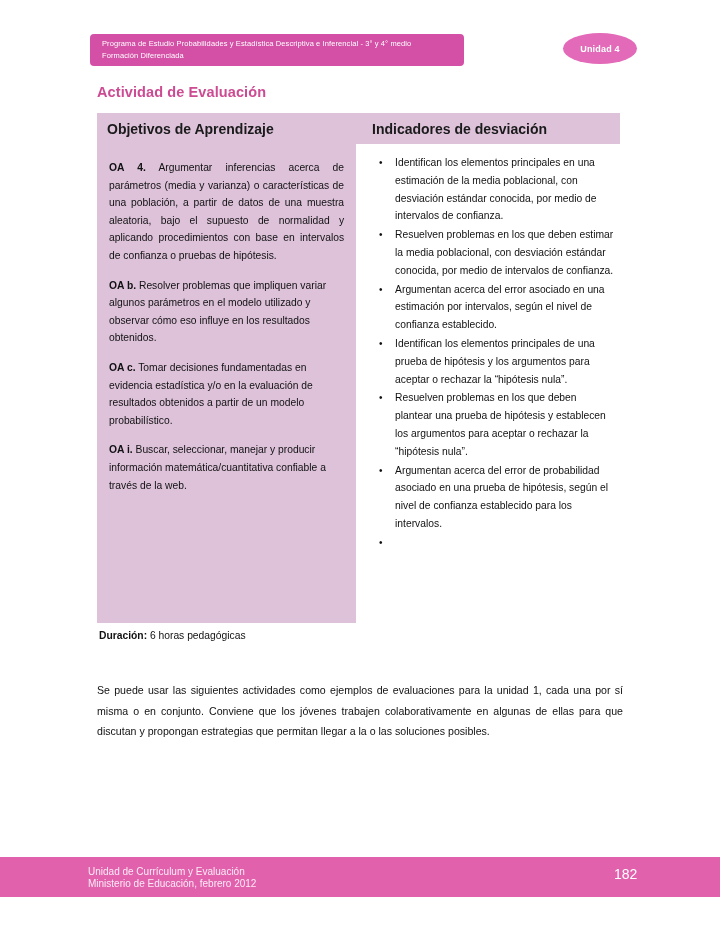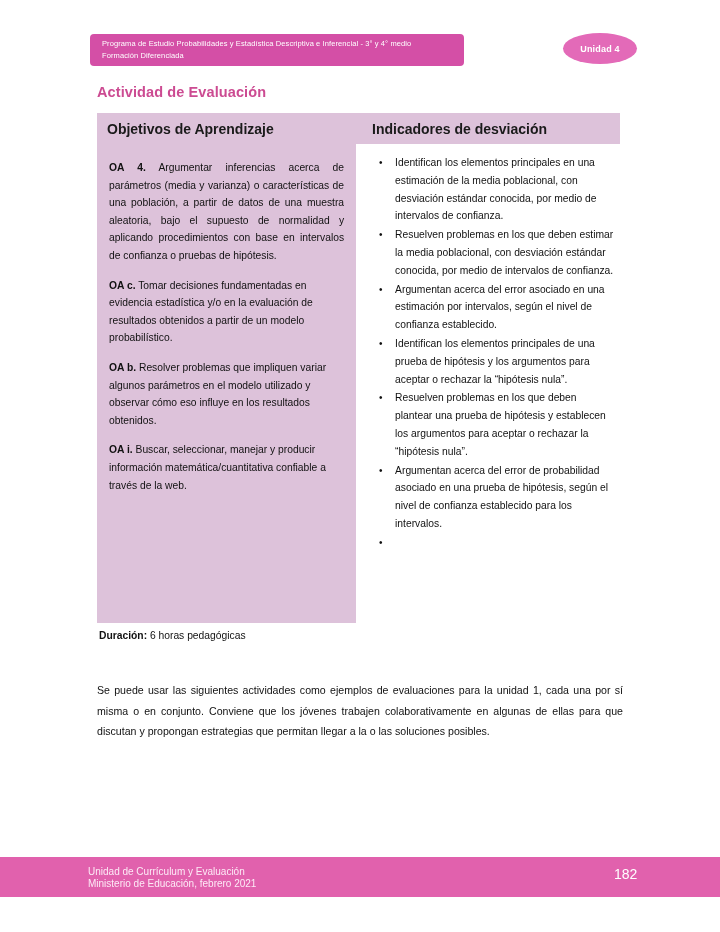--- a/index.html
+++ b/index.html
@@ -212,22 +212,22 @@
 
     <div class="table-head">
       <div class="th left">Objetivos de Aprendizaje</div>
       <div class="th right">Indicadores de desviación</div>
     </div>
 
     <div class="table-body">
 
       <div class="td-left">
         <p class="oa-p"><span class="lead">OA 4.</span><span> Argumentar inferencias acerca de parámetros (media y varianza) o características de una población, a partir de datos de una muestra aleatoria, bajo el supuesto de normalidad y aplicando procedimientos con base en intervalos de confianza o pruebas de hipótesis.</span></p>
+        <p class="oa-p nojustify"><span class="lead">OA b.</span><span> Resolver problemas que impliquen variar algunos parámetros en el modelo utilizado y observar cómo eso influye en los resultados obtenidos.</span></p>
         <p class="oa-p nojustify"><span class="lead">OA c.</span><span> Tomar decisiones fundamentadas en evidencia estadística y/o en la evaluación de resultados obtenidos a partir de un modelo probabilístico.</span></p>
-        <p class="oa-p nojustify"><span class="lead">OA b.</span><span> Resolver problemas que impliquen variar algunos parámetros en el modelo utilizado y observar cómo eso influye en los resultados obtenidos.</span></p>
         <p class="oa-p nojustify last"><span class="lead">OA i.</span><span> Buscar, seleccionar, manejar y producir información matemática/cuantitativa confiable a través de la web.</span></p>
       </div>
 
       <div class="td-right">
         <ul class="ind-list">
           <li><span class="bullet">•</span><span>Identifican los elementos principales en una estimación de la media poblacional, con desviación estándar conocida, por medio de intervalos de confianza.</span></li>
           <li><span class="bullet">•</span><span>Resuelven problemas en los que deben estimar la media poblacional, con desviación estándar conocida, por medio de intervalos de confianza.</span></li>
           <li><span class="bullet">•</span><span>Argumentan acerca del error asociado en una estimación por intervalos, según el nivel de confianza establecido.</span></li>
           <li><span class="bullet">•</span><span>Identifican los elementos principales de una prueba de hipótesis y los argumentos para aceptar o rechazar la “hipótesis nula”.</span></li>
           <li><span class="bullet">•</span><span>Resuelven problemas en los que deben plantear una prueba de hipótesis y establecen los argumentos para aceptar o rechazar la “hipótesis nula”.</span></li>
@@ -241,17 +241,17 @@
 
   <div class="duration">
     <span class="lbl">Duración:</span><span> 6 horas pedagógicas</span>
   </div>
 
   <div class="body-para">Se puede usar las siguientes actividades como ejemplos de evaluaciones para la unidad 1, cada una por sí misma o en conjunto. Conviene que los jóvenes trabajen colaborativamente en algunas de ellas para que discutan y propongan estrategias que permitan llegar a la o las soluciones posibles.</div>
 
   <div class="footer-band"></div>
   <div class="footer-text">
     <span class="line">Unidad de Currículum y Evaluación</span>
-    <span class="line">Ministerio de Educación, febrero 2021</span>
+    <span class="line">Ministerio de Educación, febrero 2012</span>
   </div>
   <div class="footer-page">182</div>
 
 </div>
 
 </body></html>

